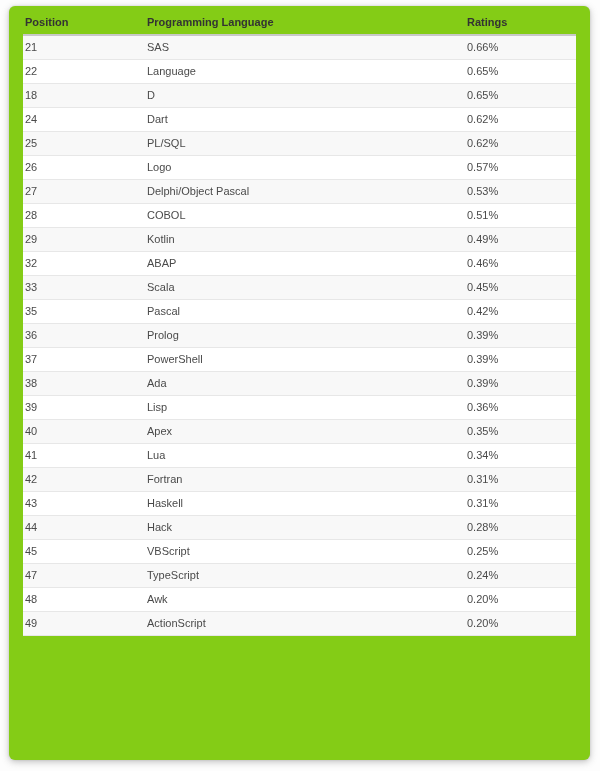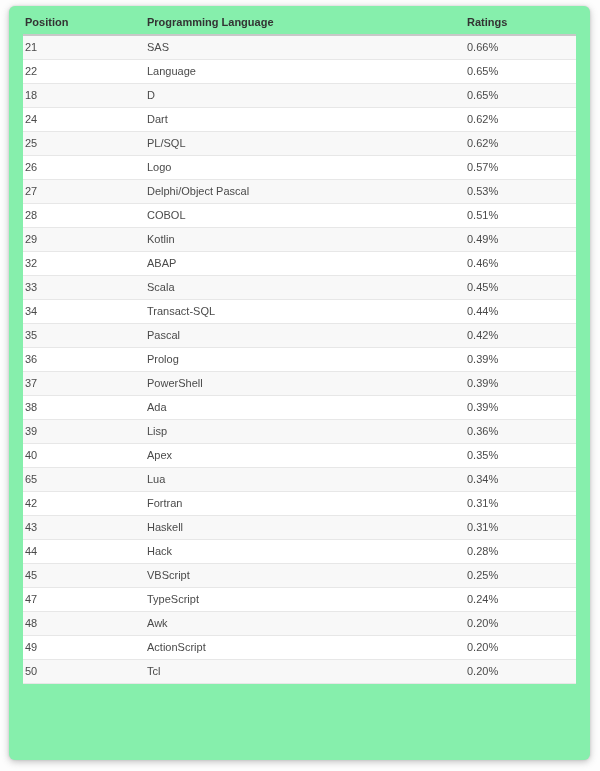--- a/index.html
+++ b/index.html
@@ -5,21 +5,21 @@
   * { margin: 0; padding: 0; box-sizing: border-box; }
   html, body {
     width: 600px; height: 771px;
     background: #fdfdfd;
     font-family: "Liberation Sans", "DejaVu Sans", sans-serif;
     overflow: hidden;
   }
   .page-card {
     position: absolute;
     left: 9px; top: 6px; right: 10px; bottom: 11px;
-    background: #86efac;
+    background: #84cc16;
     border-radius: 6px;
     box-shadow: 0 2px 7px rgba(120,120,120,0.45), 0 0 2px rgba(150,150,150,0.35);
     padding: 3px 14px 6px 14px;
     overflow: hidden;
   }
   table.rank-table {
     width: 100%;
     border-collapse: collapse;
     table-layout: fixed;
     font-size: 11px;
@@ -118,25 +118,20 @@
           <td>32</td>
           <td>ABAP</td>
           <td>0.46%</td>
         </tr>
         <tr>
           <td>33</td>
           <td>Scala</td>
           <td>0.45%</td>
         </tr>
         <tr>
-          <td>34</td>
-          <td>Transact-SQL</td>
-          <td>0.44%</td>
-        </tr>
-        <tr>
           <td>35</td>
           <td>Pascal</td>
           <td>0.42%</td>
         </tr>
         <tr>
           <td>36</td>
           <td>Prolog</td>
           <td>0.39%</td>
         </tr>
         <tr>
@@ -153,21 +148,21 @@
           <td>39</td>
           <td>Lisp</td>
           <td>0.36%</td>
         </tr>
         <tr>
           <td>40</td>
           <td>Apex</td>
           <td>0.35%</td>
         </tr>
         <tr>
-          <td>65</td>
+          <td>41</td>
           <td>Lua</td>
           <td>0.34%</td>
         </tr>
         <tr>
           <td>42</td>
           <td>Fortran</td>
           <td>0.31%</td>
         </tr>
         <tr>
           <td>43</td>
@@ -190,22 +185,17 @@
           <td>0.24%</td>
         </tr>
         <tr>
           <td>48</td>
           <td>Awk</td>
           <td>0.20%</td>
         </tr>
         <tr>
           <td>49</td>
           <td>ActionScript</td>
-          <td>0.20%</td>
-        </tr>
-        <tr>
-          <td>50</td>
-          <td>Tcl</td>
           <td>0.20%</td>
         </tr>
       </tbody>
   </table>
 </div>
 
 </body></html>

